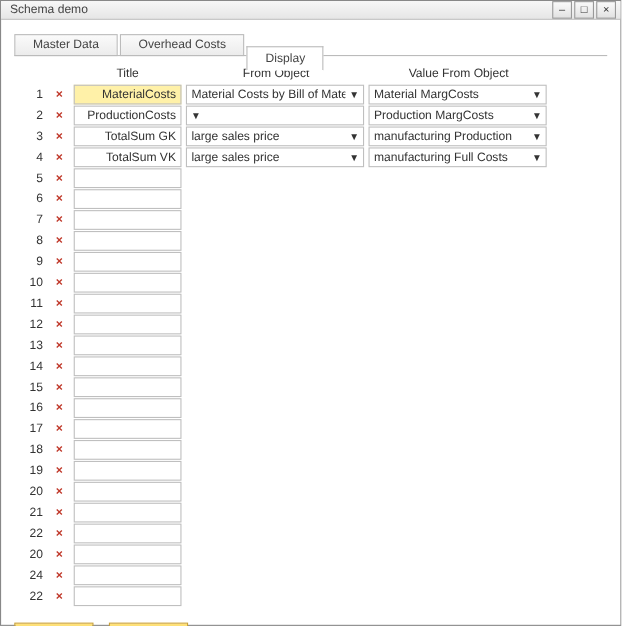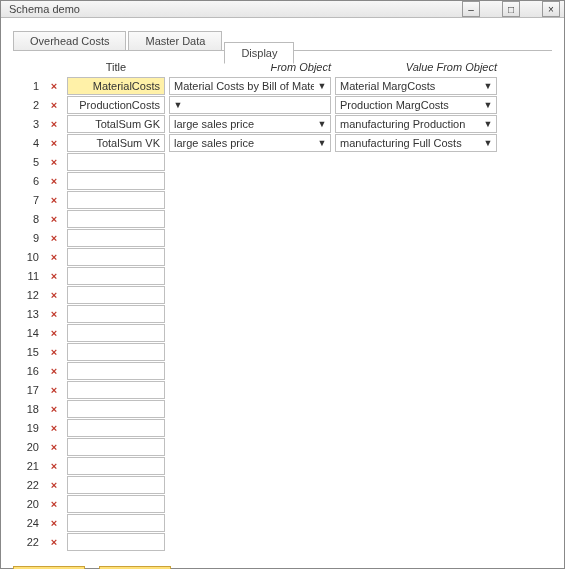--- a/index.html
+++ b/index.html
@@ -18,21 +18,20 @@
     display: flex;
     flex-direction: column;
   }
   .titlebar {
     height: 22px;
     background: linear-gradient(#f7f7f7, #e6e6e6);
     border-bottom: 1px solid #bbb;
     display: flex;
     align-items: center;
     padding: 0 4px 0 8px;
-    gap: 20px;
   }
   .titlebar .title {
     flex: 1;
     color: #444;
   }
   .winbtn {
     width: 18px;
     height: 16px;
     margin-left: 2px;
     border: 1px solid #999;
@@ -89,21 +88,21 @@
     display: grid;
     grid-template-columns: 28px 18px 98px 162px 162px;
     column-gap: 4px;
   }
   .hdr {
     font-size: 11px;
     color: #333;
     padding-bottom: 4px;
     text-align: center;
   }
-  .hdr.left { text-align: right; padding-left: 2px; font-style: italic; }
+  .hdr.left { text-align: center; padding-left: 2px; }
   .rownum {
     text-align: right;
     padding-right: 2px;
     color: #333;
     line-height: 18px;
     height: 18px;
   }
   .del {
     color: #c0392b;
     text-align: center;
@@ -177,22 +176,22 @@
 <div class="window">
   <div class="titlebar">
     <span class="title">Schema demo</span>
     <div class="winbtn">–</div>
     <div class="winbtn">□</div>
     <div class="winbtn">×</div>
   </div>
   <div class="accentbar"></div>
   <div class="content">
     <div class="tabs" id="tabs">
+        <div class="tab">Master Data</div>
         <div class="tab">Overhead Costs</div>
-        <div class="tab">Master Data</div>
         <div class="tab active">Display</div>
       </div>
     <div class="tabpanel">
       <div class="grid" id="grid">
           <div class="hdr "></div>
           <div class="hdr "></div>
           <div class="hdr ">Title</div>
           <div class="hdr left">From Object</div>
           <div class="hdr left">Value From Object</div>
           <div class="rownum">1</div>

